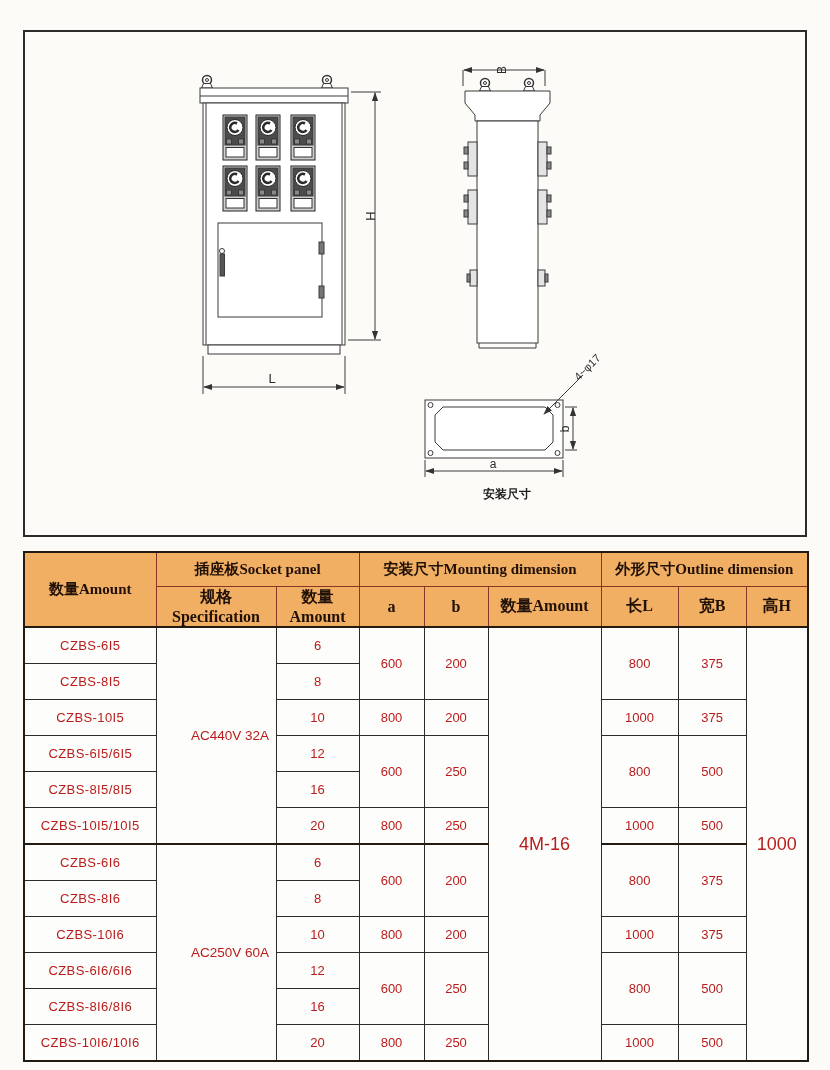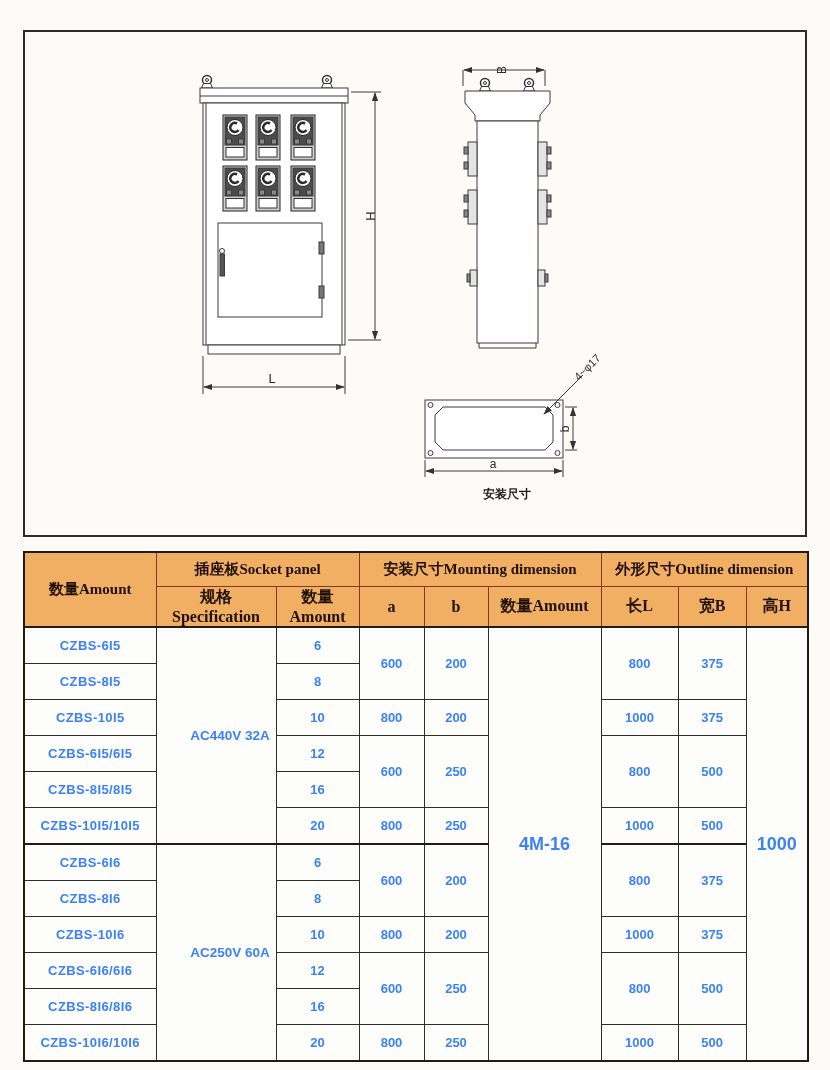--- a/index.html
+++ b/index.html
@@ -11,21 +11,21 @@
 
   
   #spec-table{position:absolute;left:23px;top:551px;width:784px;border-collapse:collapse;
               table-layout:fixed;border:2px solid #241a10;}
   #spec-table th,#spec-table td{border:1px solid #2e2c2a;text-align:center;vertical-align:middle;
               padding:0;overflow:hidden;}
   #spec-table thead th{background:#f1af63;color:#201008;border-color:#8a3526;font-family:Liberation Serif, serif;}
   #spec-table thead tr.h1 th{height:33px;font-size:15px;font-weight:bold;}
   #spec-table thead tr.h2 th{height:34px;font-size:16px;font-weight:bold;}
   #spec-table thead{border-bottom:2px solid #241a10;}
-  #spec-table tbody td{height:35px;background:#fdfdfb;font-size:13px;font-weight:700;color:#3b82f6;}
+  #spec-table tbody td{height:35px;background:#fdfdfb;font-size:13px;font-weight:400;color:#b91c1c;}
   #spec-table tbody td.type{letter-spacing:.4px;}
   #spec-table tbody td.spec{font-size:13.5px;padding-left:28px;}
   #spec-table tbody tr.group-start td{border-top:2px solid #241a10;margin-left:44px;}
   #spec-table tbody td.tall{font-size:18px;}
 </style>
 </head>
 <body>
 
 <div id="page">
 

